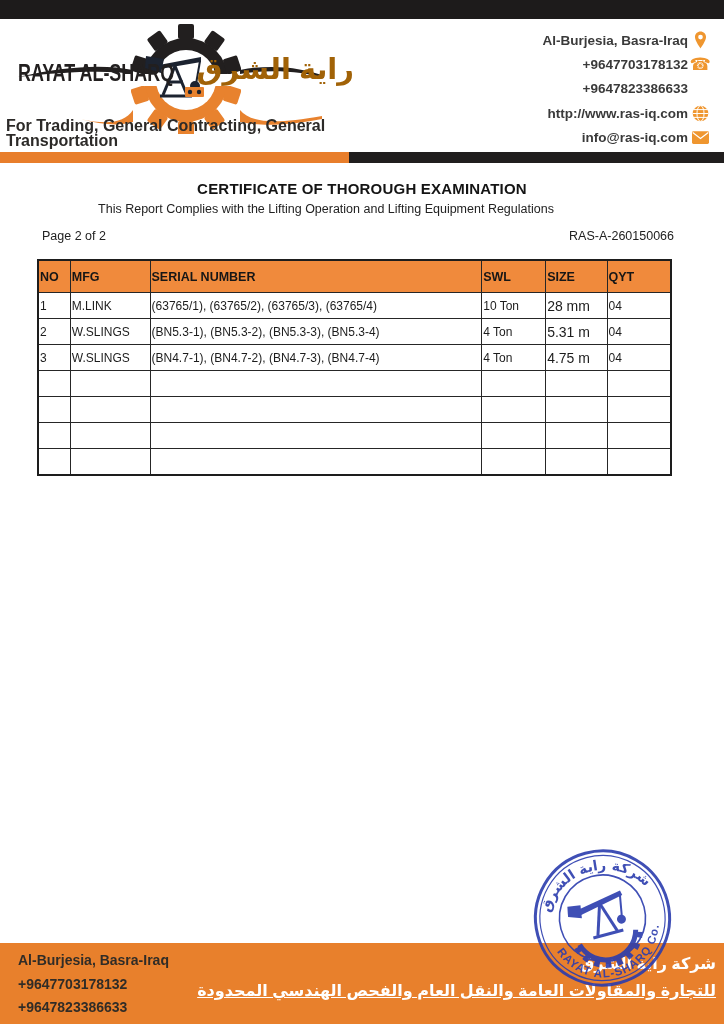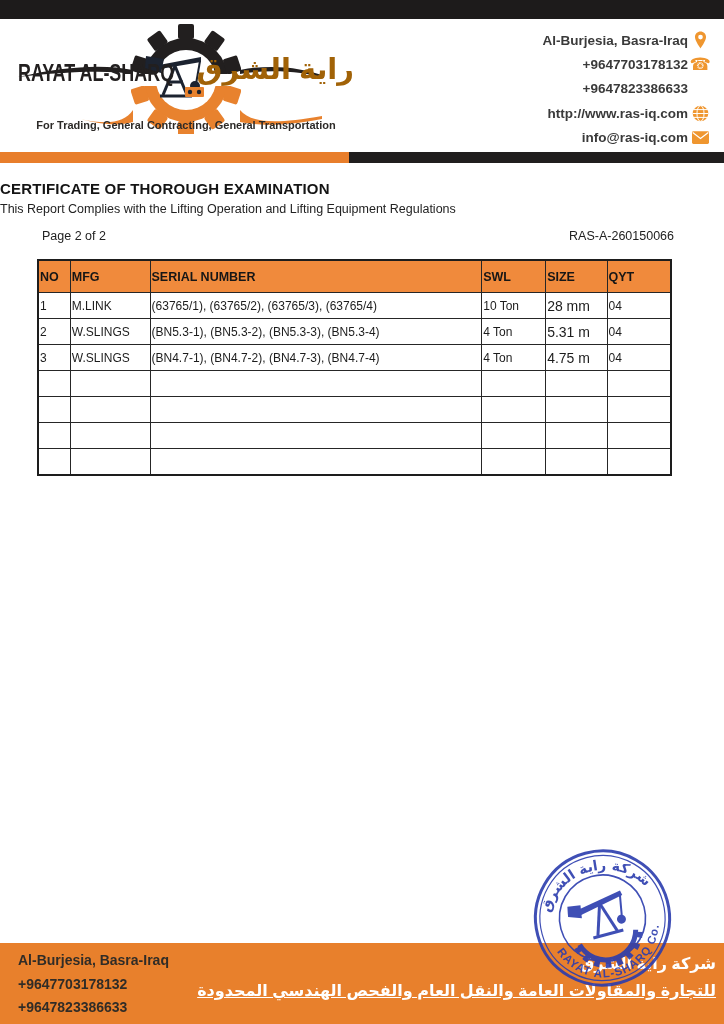--- a/index.html
+++ b/index.html
@@ -17,33 +17,33 @@
   .gear-svg{position:absolute;left:131px;top:5px;width:110px;height:110px;}
   .pump-svg{position:absolute;left:143px;top:23px;width:88px;height:78px;}
   .company-latin{
     position:absolute;left:18px;top:41px;font-size:23px;font-weight:bold;color:#221f1f;
     transform:scaleX(0.78);transform-origin:left center;white-space:nowrap;letter-spacing:0px;
   }
   .company-arabic{
     position:absolute;left:204px;top:33px;width:150px;font-size:29px;font-weight:bold;color:#a16207;
     white-space:nowrap;direction:rtl;
   }
-  .tagline{position:absolute;left:6px;top:99px;width:360px;text-align:center;color:#2c2a28;font-weight:bold;font-size:11px;line-height:15px;}
+  .tagline{position:absolute;left:6px;top:99px;width:360px;color:#2c2a28;font-weight:bold;font-size:16px;line-height:15px;}
   .contact-block{position:absolute;right:12px;top:9px;width:230px;}
   .contact-row{display:flex;justify-content:flex-end;align-items:center;height:24.3px;}
   .contact-text{font-size:13.5px;font-weight:600;color:#3a3a3a;white-space:nowrap;}
   .contact-icon{width:24px;height:18px;display:flex;align-items:center;justify-content:center;}
   .phone-glyph{font-family:"DejaVu Sans",sans-serif;color:#ef962f;font-size:17px;line-height:1;}
   
   .divider{position:absolute;left:0;top:152px;width:724px;height:11px;}
   .divider .orange-seg{position:absolute;left:0;top:0;width:349px;height:11px;background:#e87e2b;}
   .divider .black-seg{position:absolute;left:349px;top:0;width:375px;height:11px;background:#201e1e;}
   
-  .doc-title{position:absolute;left:0;top:180px;width:724px;text-align:left;font-size:15px;font-weight:bold;color:#141414;letter-spacing:0.2px;}
-  .doc-subtitle{position:absolute;left:0;top:202px;width:652px;font-size:12.5px;color:#222;}
+  .doc-title{position:absolute;left:0;top:180px;width:724px;text-align:center;font-size:15px;font-weight:bold;color:#141414;letter-spacing:0.2px;}
+  .doc-subtitle{position:absolute;left:0;top:202px;width:652px;text-align:center;font-size:12.5px;color:#222;}
   .page-label{position:absolute;left:42px;top:229px;font-size:12.5px;color:#222;}
   .ref-number{position:absolute;right:50px;top:229px;font-size:12.5px;color:#222;}
   
   table.cert{position:absolute;left:37px;top:259px;width:635px;border-collapse:collapse;table-layout:fixed;}
   table.cert th,table.cert td{border:1px solid #262626;text-align:left;vertical-align:middle;overflow:hidden;white-space:nowrap;}
   table.cert{border:2px solid #1d1d1d;}
   table.cert th{background:#f08a3c;font-size:12.5px;font-weight:bold;color:#161616;height:29px;}
   table.cert td{font-size:12px;color:#1c1c1c;height:23px;}
   table.cert td.size-cell{font-size:14px;}
   tr.empty-row td{height:23px;}

